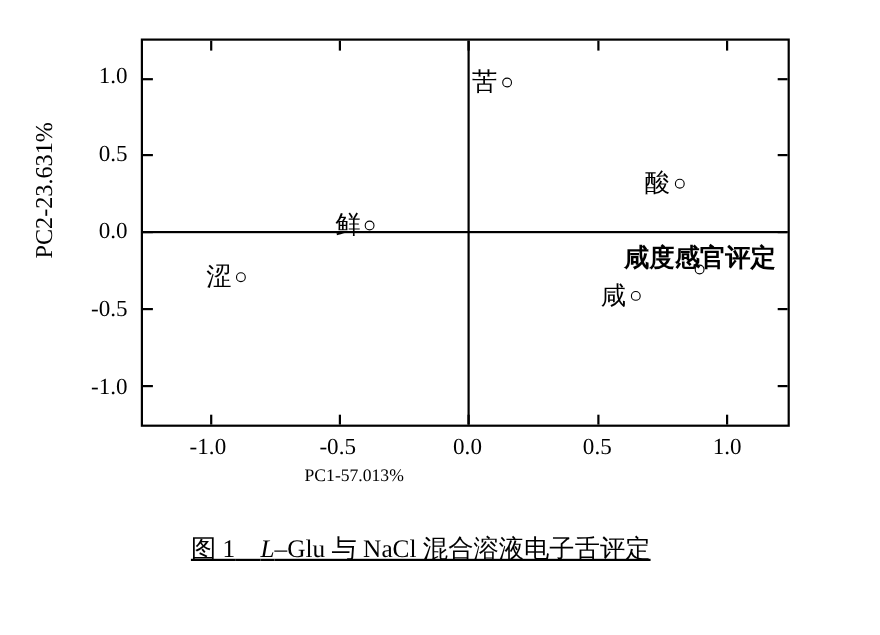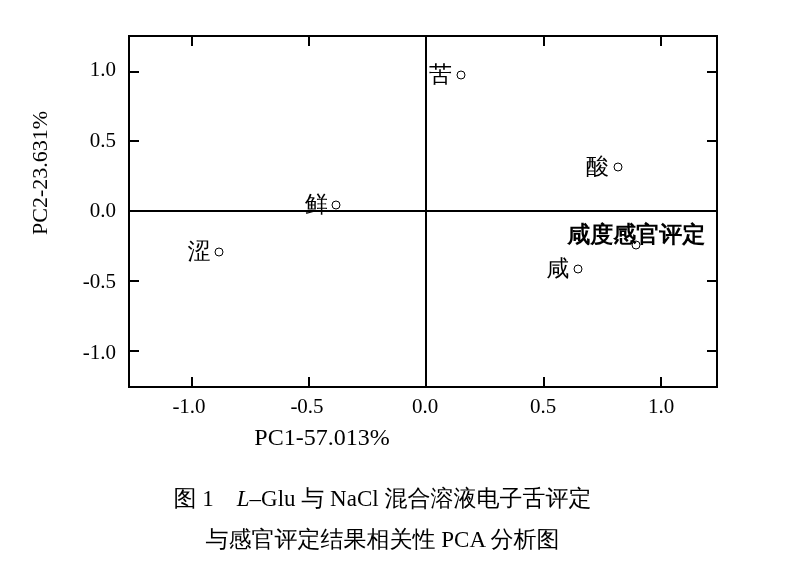--- a/index.html
+++ b/index.html
@@ -101,21 +101,21 @@
     white-space: nowrap;
   }
 
   
   .xlabel {
     position: absolute;
     left: 0;
     width: 644px;
     top: 424px;
     text-align: center;
-    font-size: 24px;
+    font-size: 16px;
     font-family: "Liberation Serif", serif;
   }
   .ylabel {
     position: absolute;
     left: -120px;
     top: 160px;
     width: 320px;
     text-align: center;
     font-size: 22px;
     font-family: "Liberation Serif", serif;
@@ -154,20 +154,21 @@
 
   
   .caption {
     position: absolute;
     left: 0;
     width: 765px;
     text-align: center;
     font-size: 23px;
     font-family: "Liberation Serif", serif;
     line-height: 1.55;
+    text-decoration: underline;
   }
   .caption-l1 { top: 481px; }
   .caption-l2 { top: 522px; }
   .ital { font-style: italic; }
 </style>
 </head>
 <body>
 
 <div id="figure">
 
@@ -243,15 +244,14 @@
   <div class="yticklabel" style="left:50px; width:66px; top:140px;">0.5</div>
   <div class="yticklabel" style="left:50px; width:66px; top:210px;">0.0</div>
   <div class="yticklabel" style="left:50px; width:66px; top:281px;">-0.5</div>
   <div class="yticklabel" style="left:50px; width:66px; top:352px;">-1.0</div>
 
   <div class="xlabel">PC1-57.013%</div>
 
   <div class="caption caption-l1">
     <span>图 1</span>&nbsp;&nbsp;&nbsp;&nbsp;<span class="ital">L</span><span>–Glu 与 NaCl 混合溶液电子舌评定</span>
   </div>
-  <div class="caption caption-l2">与感官评定结果相关性 PCA 分析图</div>
 
 </div>
 
 </body></html>

